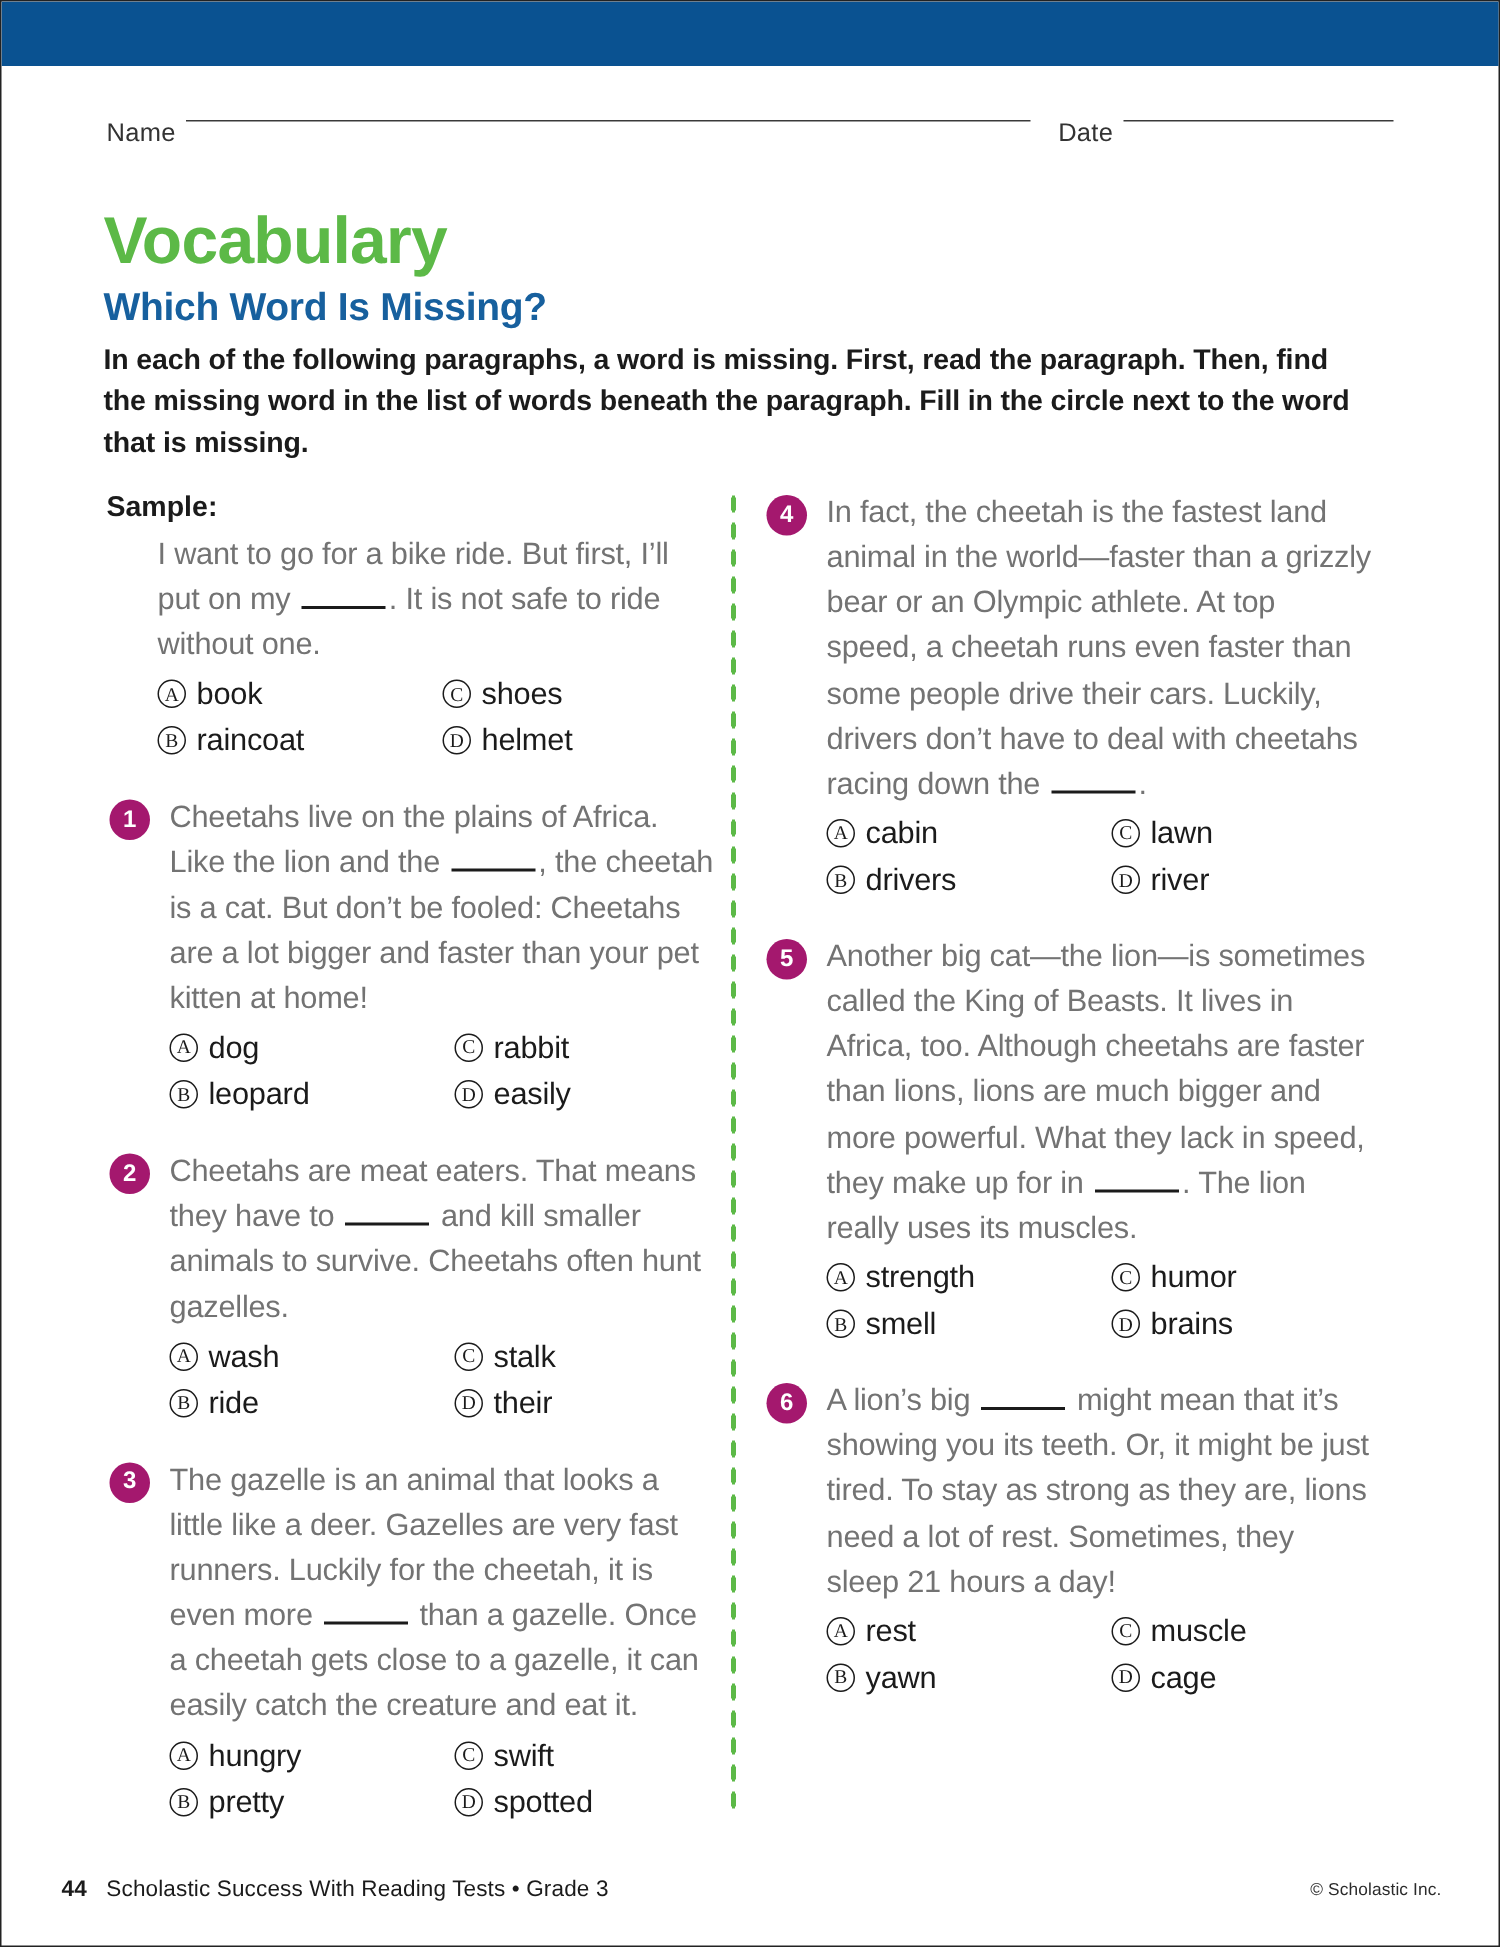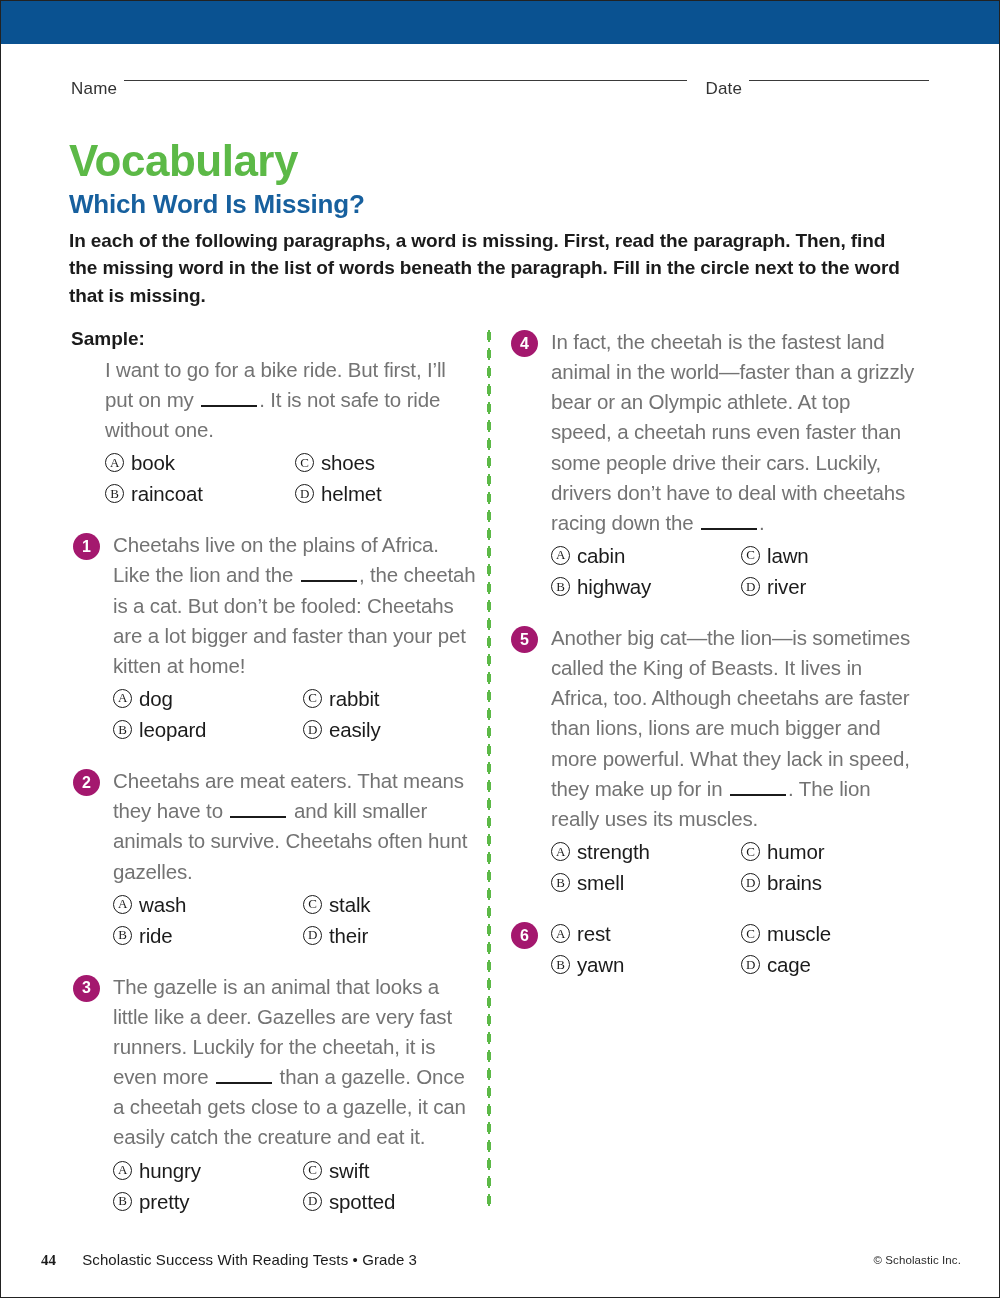--- a/index.html
+++ b/index.html
@@ -205,22 +205,21 @@
     position: absolute;
     left: 40px;
     top: 0;
     font-size: 15px;
     color: #1b1b1b;
     white-space: nowrap;
     letter-spacing: 0.1px;
   }
   .footer-page {
     font-weight: bold;
-    margin-right: 26px;
-    font-family: Liberation Serif, serif;
+    margin-right: 13px;
   }
   .footer-right {
     position: absolute;
     right: 40px;
     top: 3px;
     font-size: 11.5px;
     color: #2b2b2b;
     letter-spacing: 0.1px;
     white-space: nowrap;
   }
@@ -359,21 +358,21 @@
           <div class="choice">
               <span class="bubble">A</span>
               <span>cabin</span>
             </div>
           <div class="choice">
               <span class="bubble">C</span>
               <span>lawn</span>
             </div>
           <div class="choice">
               <span class="bubble">B</span>
-              <span>highway</span>
+              <span>drivers</span>
             </div>
           <div class="choice">
               <span class="bubble">D</span>
               <span>river</span>
             </div>
         </div>
       </div>
     </div>
 
     <div class="q-block">
@@ -397,20 +396,21 @@
               <span class="bubble">D</span>
               <span>brains</span>
             </div>
         </div>
       </div>
     </div>
 
     <div class="q-block">
       <div class="q-badge">6</div>
       <div class="q-body">
+        <div class="q-text"><span>A lion’s big </span><span class="blank"></span><span> might mean that it’s showing you its teeth. Or, it might be just tired. To stay as strong as they are, lions need a lot of rest. Sometimes, they sleep 21 hours a day!</span></div>
         <div class="choices">
           <div class="choice">
               <span class="bubble">A</span>
               <span>rest</span>
             </div>
           <div class="choice">
               <span class="bubble">C</span>
               <span>muscle</span>
             </div>
           <div class="choice">

